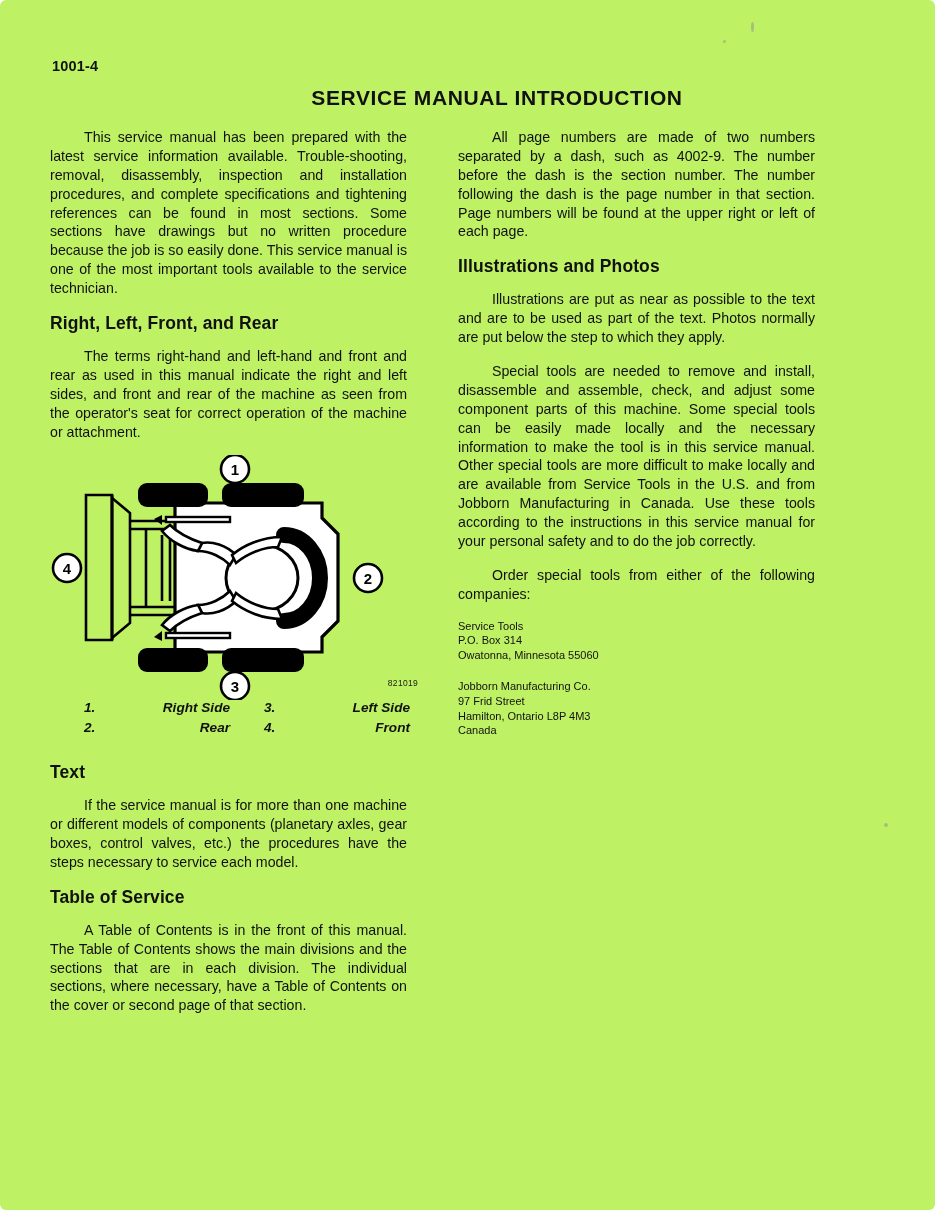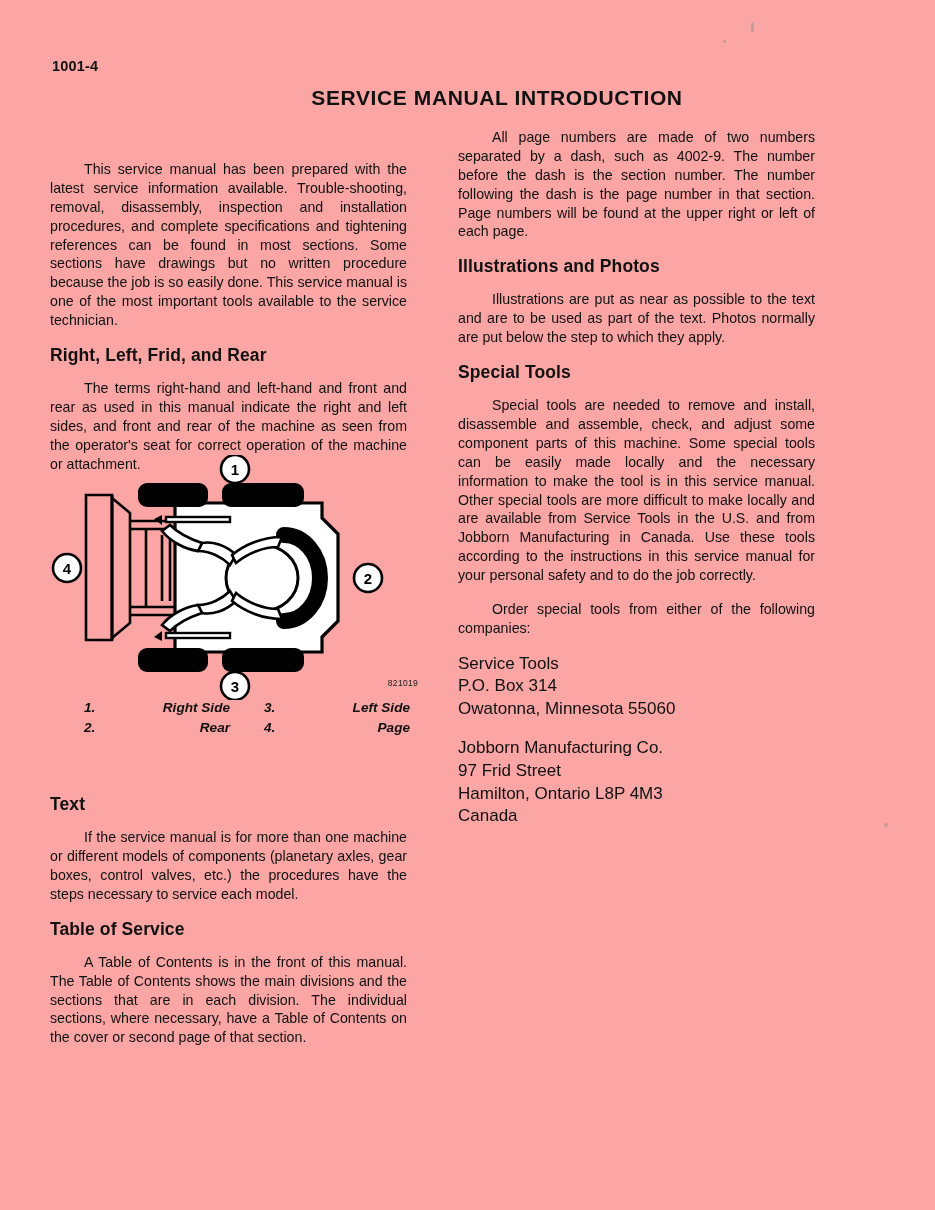--- a/index.html
+++ b/index.html
@@ -11,21 +11,22 @@
     width: 935px;
     height: 1210px;
     position: relative;
     font-family: "Liberation Sans", sans-serif;
     color: #111111;
     overflow: hidden;
   }
   .page {
     position: absolute;
     inset: 0;
-    background: #fca5a5;
+    background: #bef264;
+    border-radius: 6px;
   }
 
   
   .page-num {
     position: absolute;
     left: 52px;
     top: 58px;
     font-size: 14.5px;
     font-weight: bold;
     letter-spacing: 0.2px;
@@ -41,21 +42,21 @@
     letter-spacing: 0.6px;
     padding-left: 45px;
   }
 
   
   .col {
     position: absolute;
     top: 128px;
     width: 357px;
   }
-  .col-left  { left: 50px; margin-top: 32px; }
+  .col-left  { left: 50px; }
   .col-right { left: 458px; }
 
   h2.sec {
     font-size: 17.5px;
     font-weight: bold;
     margin: 0 0 14px 0;
     letter-spacing: 0.1px;
     line-height: 1.15;
   }
   .sec-gap-top { margin-top: 26px; }
@@ -65,21 +66,21 @@
     font-size: 14.2px;
     line-height: 1.33;
     text-align: justify;
     text-indent: 34px;
     hyphens: none;
   }
   p.body.last { margin-bottom: 0; }
 
   .addr {
     margin: 0 0 17px 0;
-    font-size: 17px;
+    font-size: 11px;
     line-height: 1.33;
     white-space: pre-line;
   }
 
   
   .figure {
     position: absolute;
     left: 50px;
     top: 455px;
     width: 370px;
@@ -133,21 +134,21 @@
   <div class="speck" style="left:723px;top:40px;width:3px;height:3px;"></div>
   <div class="speck" style="left:884px;top:823px;width:4px;height:4px;"></div>
 
   <div class="page-num">1001-4</div>
   <div class="doc-title">SERVICE MANUAL INTRODUCTION</div>
 
   <div class="col col-left">
 
     <p class="body">This service manual has been prepared with the latest service information available.  Trouble-shooting, removal, disassembly, inspection and installation procedures, and complete specifications and tightening references can be found in most sections. Some sections have drawings but no written procedure because the job is so easily done. This service manual is one of the most important tools available to the service technician.</p>
 
-    <h2 class="sec sec-gap-top">Right, Left, Frid, and Rear</h2>
+    <h2 class="sec sec-gap-top">Right, Left, Front, and Rear</h2>
     <p class="body">The terms right-hand and left-hand and front and rear as used in this manual indicate the right and left sides, and front and rear of the machine as seen from the operator's seat for correct operation of the machine or attachment.</p>
 
   </div>
 
   <div class="figure">
     <svg width="370" height="245" viewBox="0 0 370 245">
 
       <path d="M125,48 L125,197 L272,197 L272,182 L288,166 L288,79 L272,63 L272,48 Z" fill="#ffffff" stroke="#000000" stroke-width="3.2"></path>
 
       <g stroke="#000000" stroke-width="2.6" fill="none">
@@ -222,41 +223,40 @@
         <span class="legend-lbl">Left Side</span>
       </div>
     </div>
     <div class="legend-row">
       <div class="legend-cell">
         <span class="legend-num">2.</span>
         <span class="legend-lbl">Rear</span>
       </div>
       <div class="legend-cell">
         <span class="legend-num">4.</span>
-        <span class="legend-lbl">Page</span>
+        <span class="legend-lbl">Front</span>
       </div>
     </div>
   </div>
 
   <div class="col col-left" style="top:762px;">
     <h2 class="sec">Text</h2>
     <p class="body">If the service manual is for more than one machine or different models of components (planetary axles, gear boxes, control valves, etc.) the procedures have the steps necessary to service each model.</p>
 
     <h2 class="sec sec-gap-top">Table of Service</h2>
     <p class="body last">A Table of Contents is in the front of this manual. The Table of Contents shows the main divisions and the sections that are in each division. The individual sections, where necessary, have a Table of Contents on the cover or second page of that section.</p>
   </div>
 
   <div class="col col-right">
 
     <p class="body">All page numbers are made of two numbers separated by a dash, such as 4002-9. The number before the dash is the section number. The number following the dash is the page number in that section. Page numbers will be found at the upper right or left of each page.</p>
 
     <h2 class="sec sec-gap-top">Illustrations and Photos</h2>
     <p class="body">Illustrations are put as near as possible to the text and are to be used as part of the text. Photos normally are put below the step to which they apply.</p>
 
-    <h2 class="sec sec-gap-top">Special Tools</h2>
     <p class="body">Special tools are needed to remove and install, disassemble and assemble, check, and adjust some component parts of this machine. Some special tools can be easily made locally and the necessary information to make the tool is in this service manual. Other special tools are more difficult to make locally and are available from Service Tools in the U.S. and from Jobborn Manufacturing in Canada. Use these tools according to the instructions in this service manual for your personal safety and to do the job correctly.</p>
     <p class="body">Order special tools from either of the following companies:</p>
 
     <div class="addr">Service Tools
 P.O. Box 314
 Owatonna, Minnesota 55060</div>
     <div class="addr">Jobborn Manufacturing Co.
 97 Frid Street
 Hamilton, Ontario L8P 4M3
 Canada</div>

